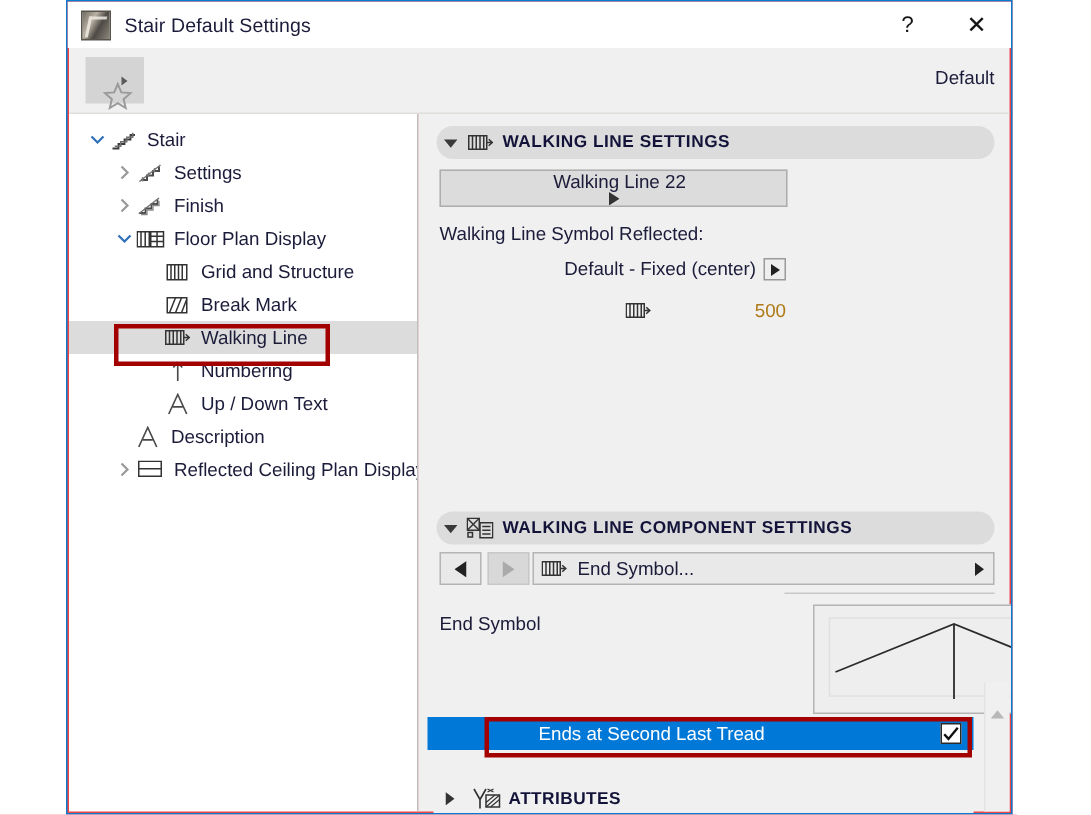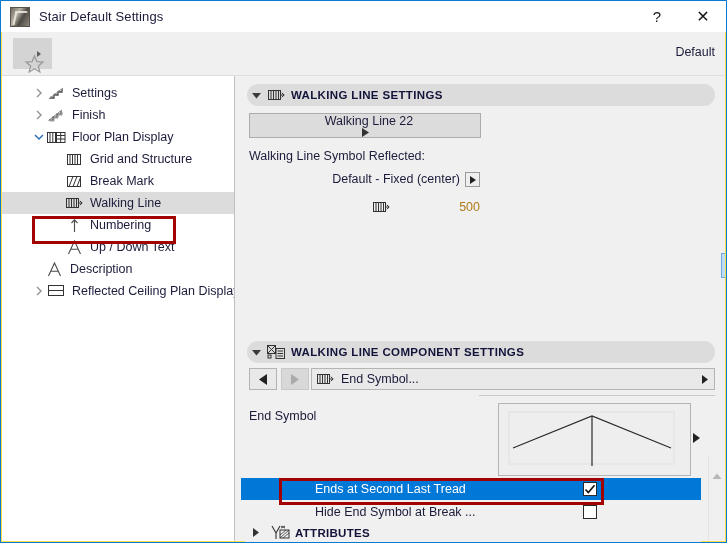--- a/index.html
+++ b/index.html
@@ -7,25 +7,26 @@
     margin: 0; padding: 0;
     width: 727px; height: 543px;
     overflow: hidden;
     background: #ffffff;
     font-family: "Liberation Sans", sans-serif;
     font-size: 12px;
     color: #1b1b3a;
   }
   #app {
     position: relative;
-    width: 727px; height: 543px;
+    width: 631px; height: 543px;
     box-sizing: border-box;
     border: 1px solid #0a7ad1;
-    background: #fde047;
+    background: #ef4444;
     overflow: hidden;
+    margin-left: 44px;
   }
 
   
   .titlebar {
     position: absolute; left: 0; top: 0; right: 0; height: 31px;
     background: #ffffff;
     display: flex; align-items: center;
   }
   .title-icon {
     width: 18px; height: 18px; margin-left: 9px; margin-right: 9px;
@@ -244,20 +245,34 @@
           <polygon points="10.5,2 12.9,7.6 19,8.1 14.4,12.1 15.8,18 10.5,14.8 5.2,18 6.6,12.1 2,8.1 8.1,7.6" fill="none" stroke="#9a9a9a" stroke-width="1.3"></polygon>
         </svg>
       </span>
       <span class="fav-caret"></span>
     </div>
     <div class="default-label">Default</div>
   </div>
 
   <div class="tree-panel">
     <div class="tree-inner" id="tree-inner">
+        <div class="tree-row" style="padding-left: 12px;">
+          <span class="tw">
+            <svg width="10" height="8" viewBox="0 0 10 8">
+              <path d="M1 2 L5 6 L9 2" fill="none" stroke="#2f6fb8" stroke-width="1.5"></path>
+            </svg>
+          </span>
+          <span class="tree-ico">
+            <svg width="17" height="13" viewBox="0 0 17 13">
+              <path d="M1 12 L5 12 L5 9 L9 9 L9 6 L13 6 L13 3 L16 3" fill="none" stroke="#3a3a3a" stroke-width="1.2"></path>
+              <path d="M2.5 10.5 L6.5 10.5 L6.5 7.5 L10.5 7.5 L10.5 4.5 L14.5 4.5 L14.5 1.5" fill="none" stroke="#6e6e6e" stroke-width="1"></path>
+            </svg>
+          </span>
+          <span class="tree-label">Stair</span>
+        </div>
         <div class="tree-row" style="padding-left: 30px;">
           <span class="tw">
             <svg width="8" height="10" viewBox="0 0 8 10">
               <path d="M2 1 L6 5 L2 9" fill="none" stroke="#9a9a9a" stroke-width="1.5"></path>
             </svg>
           </span>
           <span class="tree-ico">
             <svg width="17" height="14" viewBox="0 0 17 14">
               <path d="M2 12 L6 12 L6 9 L10 9 L10 6 L14 6 L14 3" fill="none" stroke="#4a4a4a" stroke-width="1.3"></path>
               <path d="M3 13 L3 10 M7 10 L7 7 M11 7 L11 4" stroke="#8a8a8a" stroke-width="1"></path>
@@ -541,24 +556,20 @@
 
   <div class="opt-row sel" style="top:477px;">
     <span class="opt-label">Ends at Second Last Tread</span>
     <span class="cbox">
       <svg width="12" height="11" viewBox="0 0 12 11">
           <path d="M1.5 5.5 L4.3 8.6 L10.5 1.2" fill="none" stroke="#111" stroke-width="1.6"></path>
         </svg>
     </span>
   </div>
 
-  <div class="opt-row" style="top:500px;">
-    <span class="opt-label">Hide End Symbol at Break ...</span>
-    <span class="cbox"></span>
-  </div>
 
   <div class="attr-row">
     <span class="attr-caret">
       <svg width="6" height="9" viewBox="0 0 6 9">
           <polygon points="0,0 6,4.5 0,9" fill="#333"></polygon>
         </svg>
     </span>
     <span class="attr-ico">
       <svg width="20" height="16" viewBox="0 0 20 16">
         <path d="M1 1 L5 8 M9 1 L5 8 M5 8 L5 14" fill="none" stroke="#333" stroke-width="1.1"></path>

